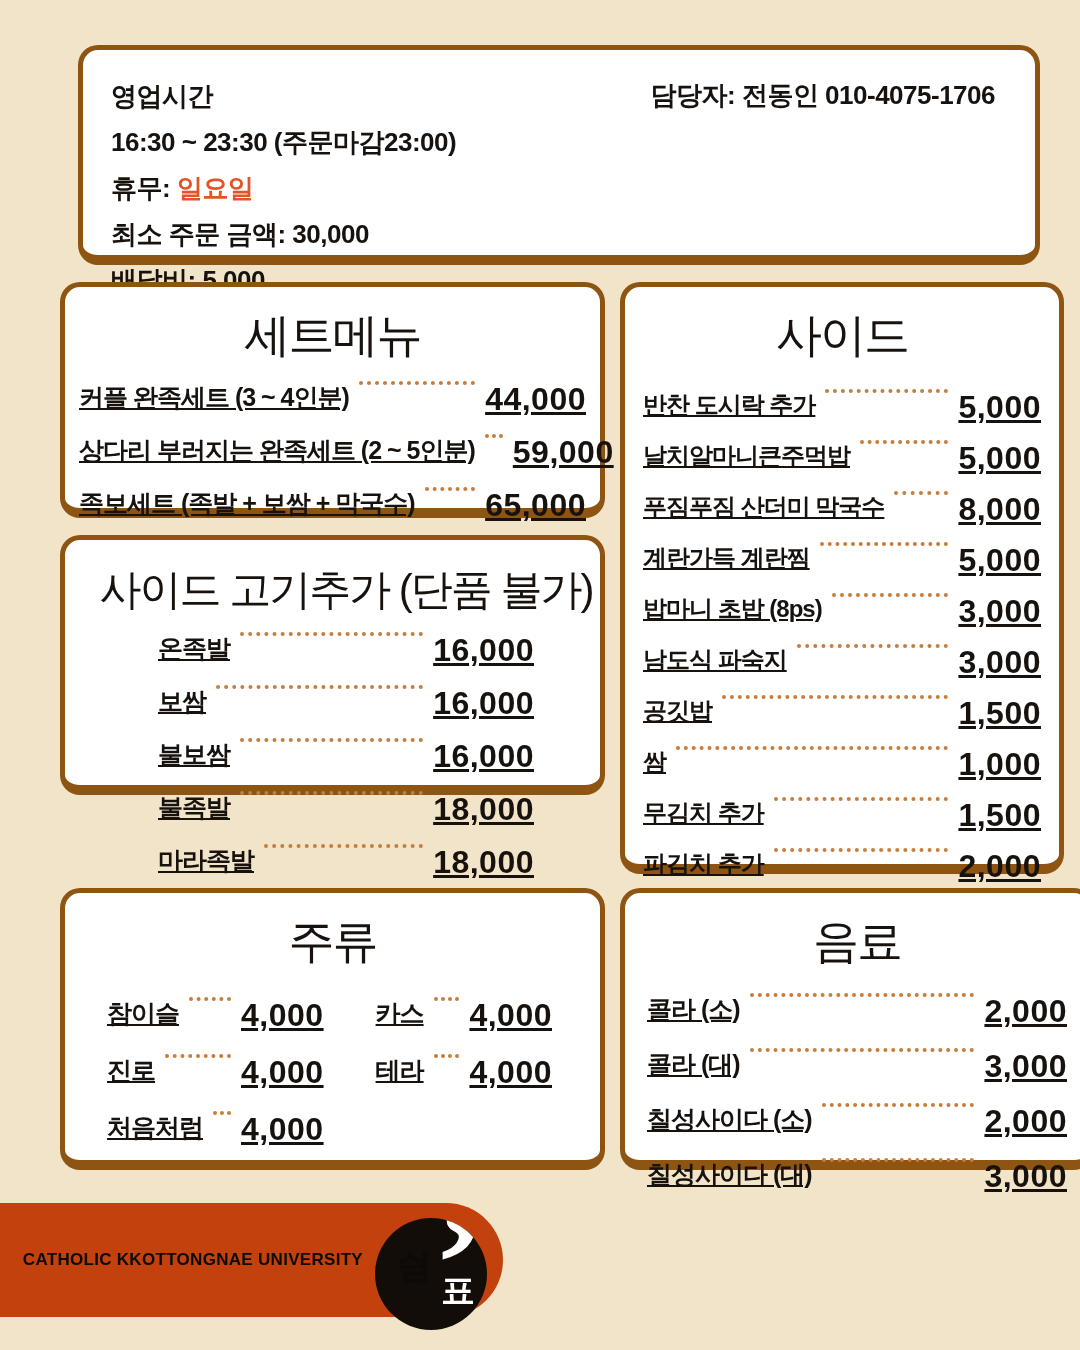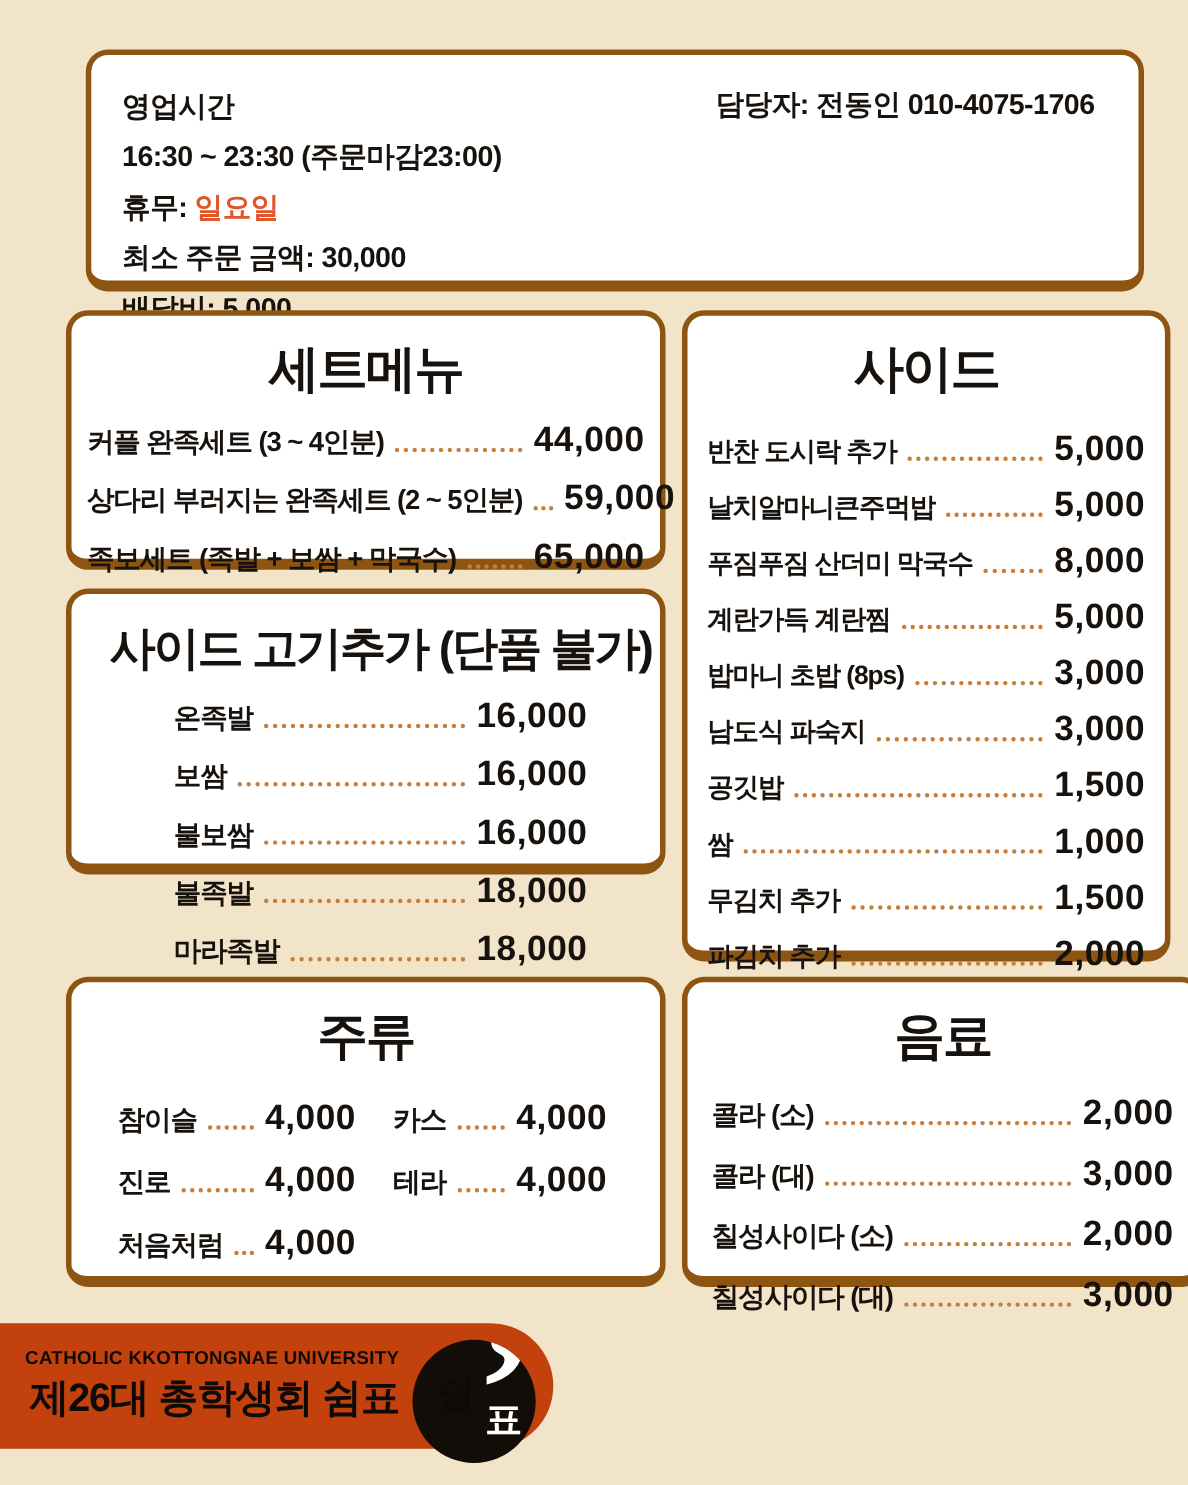--- a/index.html
+++ b/index.html
@@ -12,37 +12,37 @@
     position:absolute; background:#ffffff;
     border:5px solid #8e5411; border-bottom-width:10px;
     border-radius:20px;
   }
   
   .top-panel { left:78px; top:45px; width:962px; height:220px; padding:18px 28px; }
   .info-line { font-size:26px; font-weight:800; margin:11px 0; letter-spacing:-0.5px; white-space:nowrap; }
   .accent { color:#e2552b; }
   .contact { position:absolute; top:28px; right:40px; font-size:26px; font-weight:800; letter-spacing:-0.5px; }
   
-  .sec-title { text-align:center; font-size:46px; font-weight:700; letter-spacing:-2px; margin:18px 0 14px; }
+  .sec-title { text-align:center; font-size:46px; font-weight:400; letter-spacing:-2px; margin:18px 0 14px; }
   .rows { display:flex; flex-direction:column; }
-  .row { display:flex; align-items:flex-end; }
+  .row { display:flex; align-items:flex-start;text-decoration:underline; }
   .iname { font-size:25px; font-weight:800; letter-spacing:-1px; white-space:nowrap; }
   .dots { flex:1; min-width:18px; border-bottom:4px dotted #c57e3c; margin:0 10px 7px 10px; }
   .price { font-size:32px; font-weight:800; letter-spacing:0.5px; white-space:nowrap; }
   
   .set-panel   { left:60px;  top:282px; width:545px; height:236px; }
   .set-panel .rows { padding:0 14px; gap:16px; margin-top:8px; }
   .meat-panel  { left:60px;  top:535px; width:545px; height:260px;padding-left:27px; }
   .meat-panel .sec-title { font-size:42px; margin-top:22px; }
   .meat-panel .rows { padding:0 66px; gap:16px; margin-top:10px; }
   .side-panel  { left:620px; top:282px; width:444px; height:592px; }
   .side-panel .rows { padding:0 18px; gap:14px; margin-top:22px; }
   .side-panel .iname { font-size:24px; }
   .alc-panel   { left:60px;  top:888px; width:545px; height:282px; }
-  .alc-cols { display:flex; padding:0 48px 0 42px; gap:34px; margin-top:24px; }
+  .alc-cols { display:flex; padding:0 48px 0 42px; gap:52px; margin-top:24px; }
   .alc-col { flex:1; display:flex; flex-direction:column; gap:20px; }
   .drink-panel { left:620px; top:888px; width:474px; height:282px; }
   .drink-panel .rows { padding:0 22px; gap:18px; margin-top:20px; }
   
   .banner {
     position:absolute; left:0; top:1203px; width:503px; height:114px;
     background:#c2410c; border-radius:0 57px 57px 0;
   }
   .banner-text {
     position:absolute; inset:0; display:flex; flex-direction:column;
@@ -249,21 +249,20 @@
         <span class="iname">칠성사이다 (대)</span>
         <span class="dots"></span>
         <span class="price">3,000</span>
       </div>
     </div>
   </div>
 
   <div class="banner">
     <div class="banner-text">
       <div class="uni">CATHOLIC KKOTTONGNAE UNIVERSITY</div>
-      <div class="council">제26대 총학생회 쉼표</div>
     </div>
   </div>
   <div class="logo">
     <span class="logo-comma">’</span>
     <span class="logo-ch1">쉼</span>
     <span class="logo-ch2">표</span>
   </div>
 
 </div>
 

